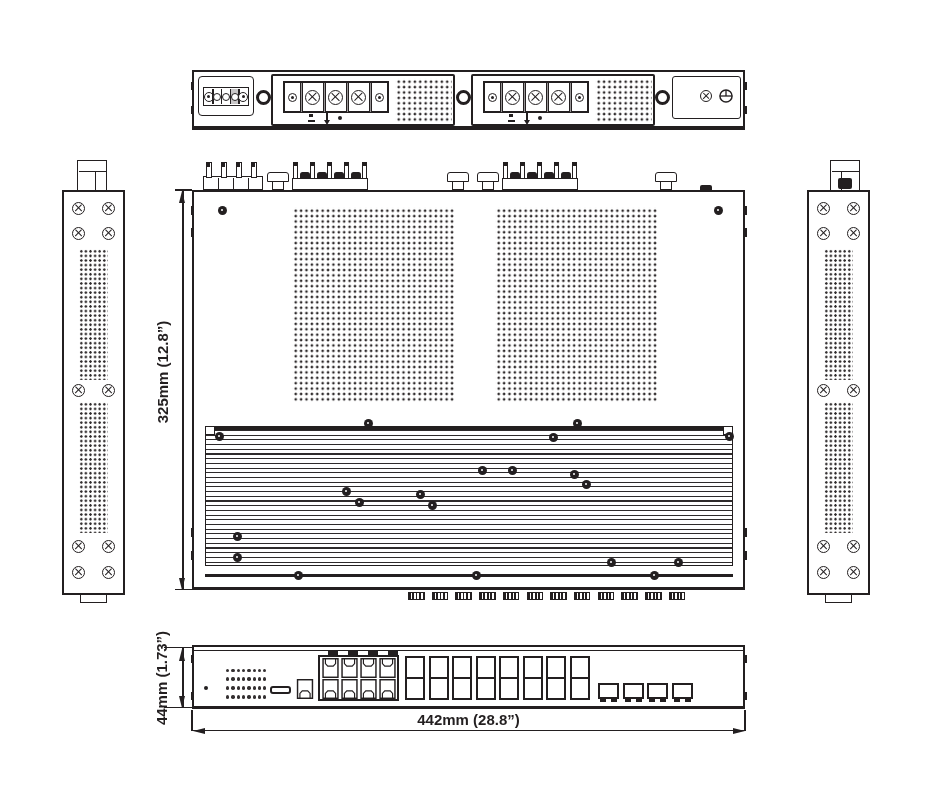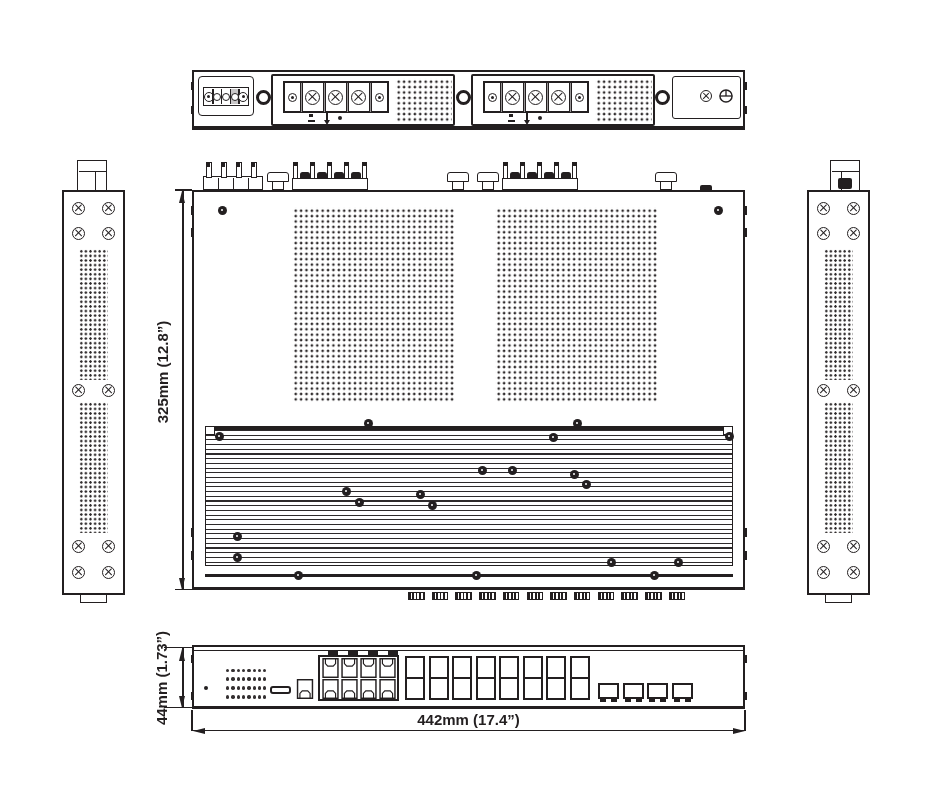--- a/index.html
+++ b/index.html
@@ -28,21 +28,21 @@
   .circ{border:1.3px solid var(--ink);border-radius:50%;background:#fff;}
   .hatch{background:repeating-linear-gradient(90deg,var(--ink) 0 1.7px,#fff 1.7px 3.4px);border:1px solid var(--ink);}
   .dimtext{font-size:15px;font-weight:600;color:var(--ink);text-align:center;line-height:20px;white-space:nowrap;}
 </style>
 </head>
 <body>
 
 <div id="canvas">
   <div class="dimtext" style="left:63px;top:362px;width:200px;height:20px;transform:rotate(-90deg);">325mm (12.8”)</div>
   <div class="dimtext" style="left:62px;top:668px;width:200px;height:20px;transform:rotate(-90deg);">44mm (1.73”)</div>
-  <div class="dimtext" style="left:192px;top:710px;width:553px;height:20px;">442mm (17.4”)</div>
+  <div class="dimtext" style="left:192px;top:710px;width:553px;height:20px;">442mm (28.8”)</div>
 
   <svg width="0" height="0" style="position:absolute">
     <defs>
       <g id="rj45">
         <rect x="0.8" y="0.8" width="16.4" height="20.4" fill="none" stroke="#231f20" stroke-width="1.6"></rect>
         <path d="M3.4 0.8 V6.2 L6 9 H12 L14.6 6.2 V0.8" fill="none" stroke="#231f20" stroke-width="1.3"></path>
       </g>
       <g id="gnd">
         <circle cx="10" cy="10" r="7.6" fill="none" stroke="#231f20" stroke-width="1.8"></circle>
         <line x1="2.4" y1="10" x2="17.6" y2="10" stroke="#231f20" stroke-width="1.6"></line>

